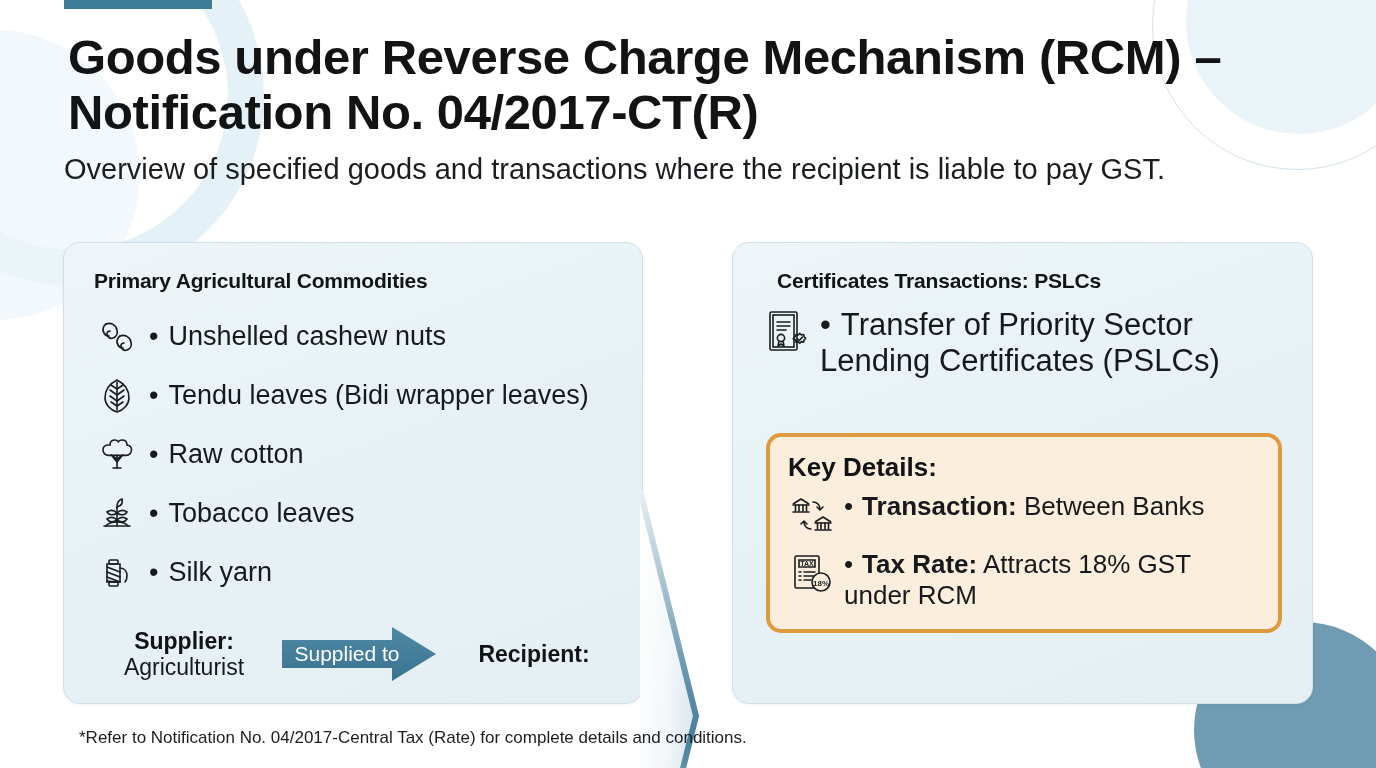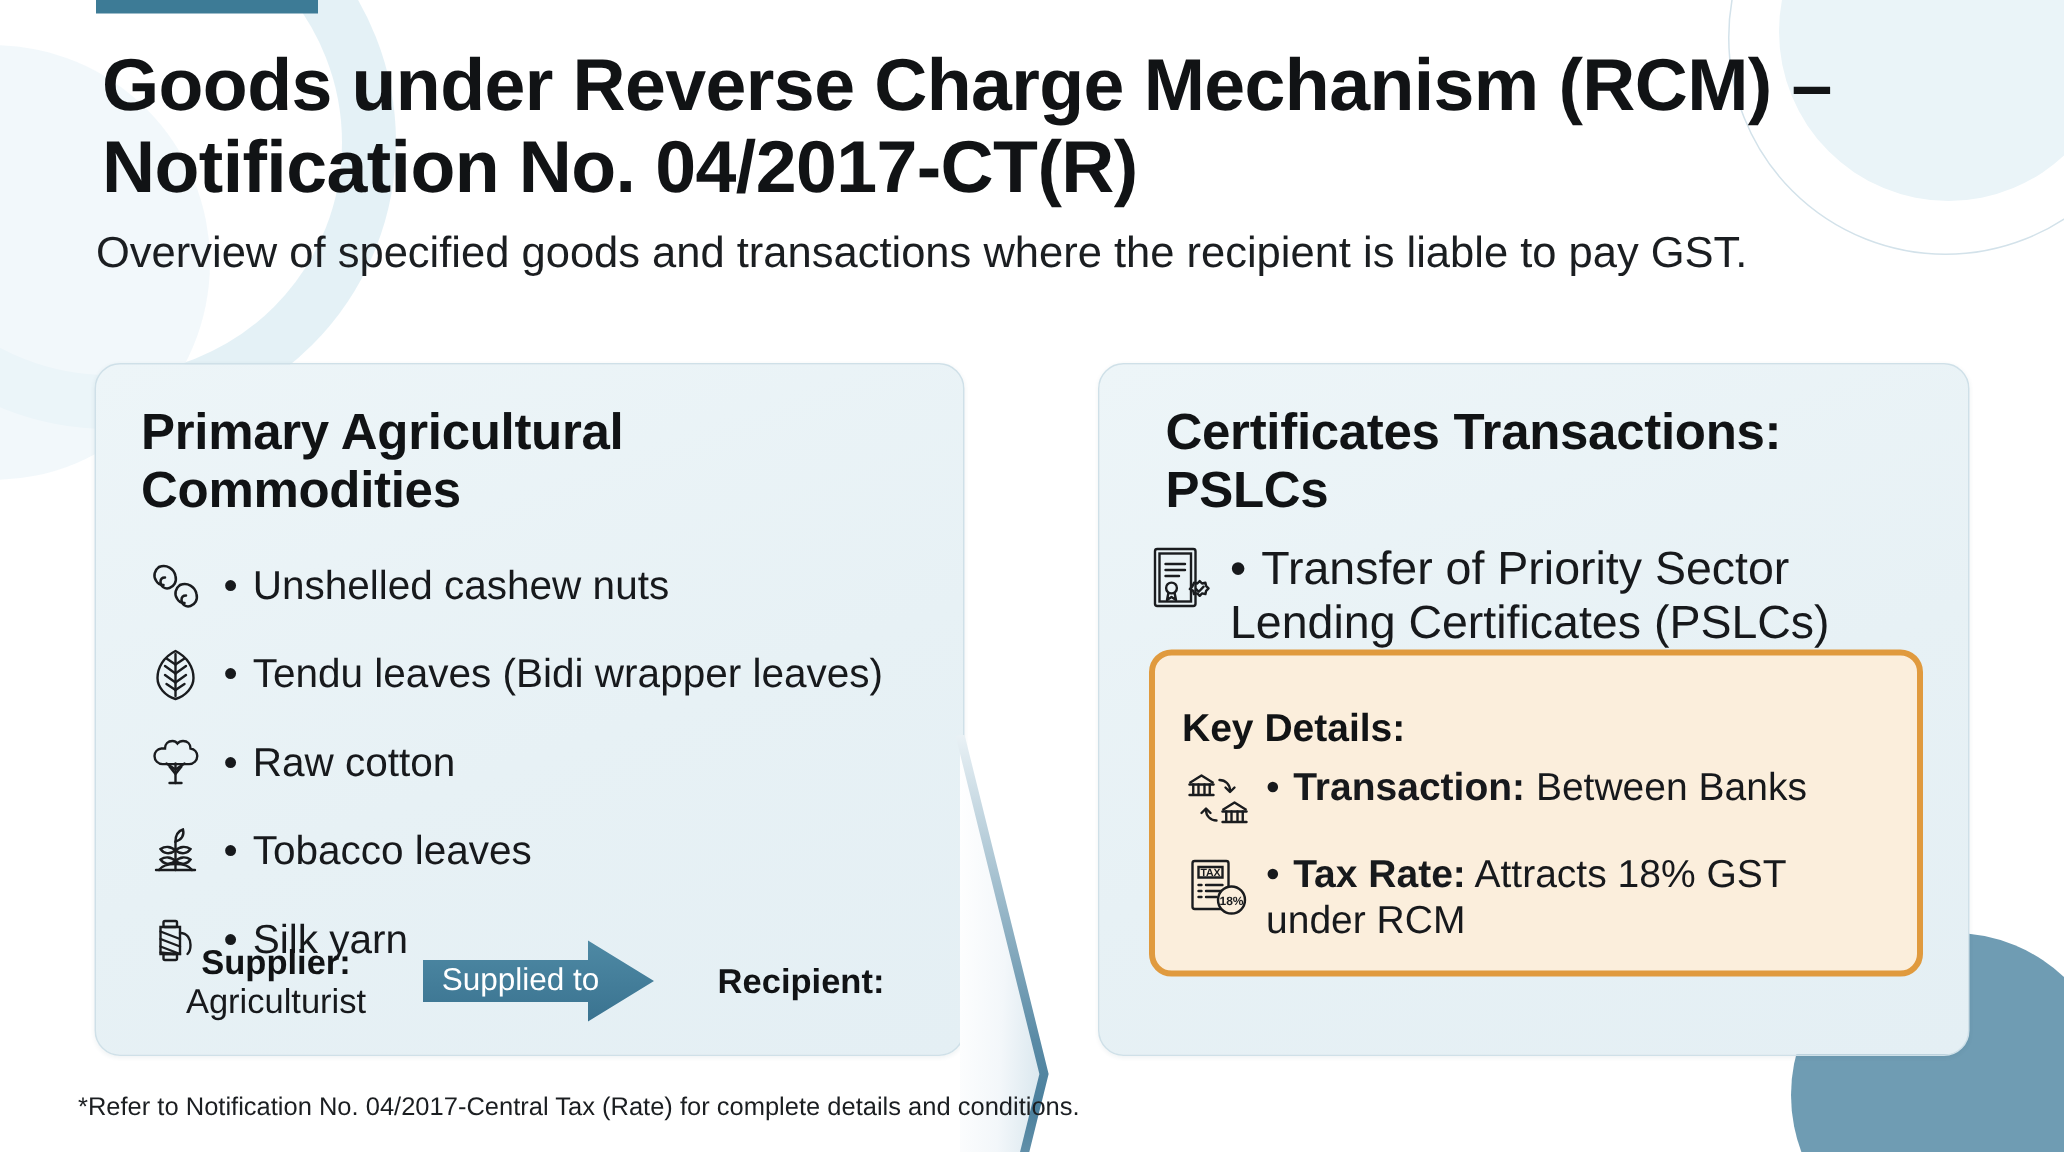--- a/index.html
+++ b/index.html
@@ -128,21 +128,21 @@
     padding: 26px 22px 14px 30px;
   }
   #card-right {
     left: 732px;
     top: 0;
     width: 581px;
     height: 462px;
     padding: 26px 22px 14px 30px;
   }
   .card-title {
-    font-size: 34px;
+    font-size: 21px;
     font-weight: bold;
     color: #111315;
     margin: 0 0 14px 0;
     letter-spacing: -0.2px;
   }
   #card-right .card-title {
     margin-left: 14px;
   }
 
   
@@ -261,21 +261,21 @@
   
   #key-details {
     position: absolute;
     left: 33px;
     top: 190px;
     width: 516px;
     box-sizing: border-box;
     background: #fbeedc;
     border: 4px solid #e09a3e;
     border-radius: 15px;
-    padding: 33px 16px 18px 18px;
+    padding: 15px 16px 18px 18px;
   }
   #key-details-title {
     font-size: 26px;
     font-weight: bold;
     color: #111315;
     margin: 0 0 8px 0;
   }
   .kd-row {
     display: flex;
     align-items: flex-start;
@@ -300,21 +300,21 @@
     content: "\2022";
     margin-right: 9px;
   }
   .kd-text b {
     font-weight: bold;
   }
 
   
   #footnote {
     position: absolute;
-    left: 52px;
+    left: 79px;
     top: 728px;
     font-size: 17px;
     color: #1b1e21;
     z-index: 3;
   }
 </style>
 </head>
 <body>
 
 <div id="deco-layer">

